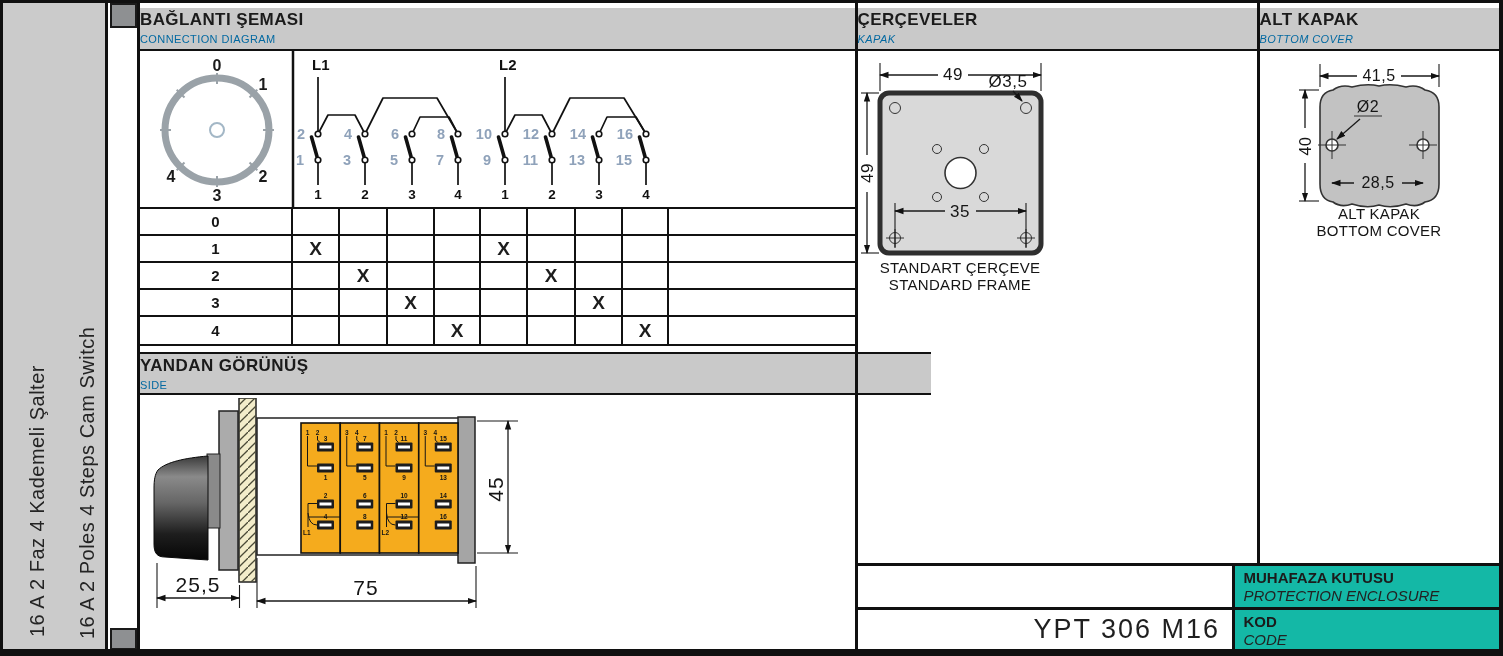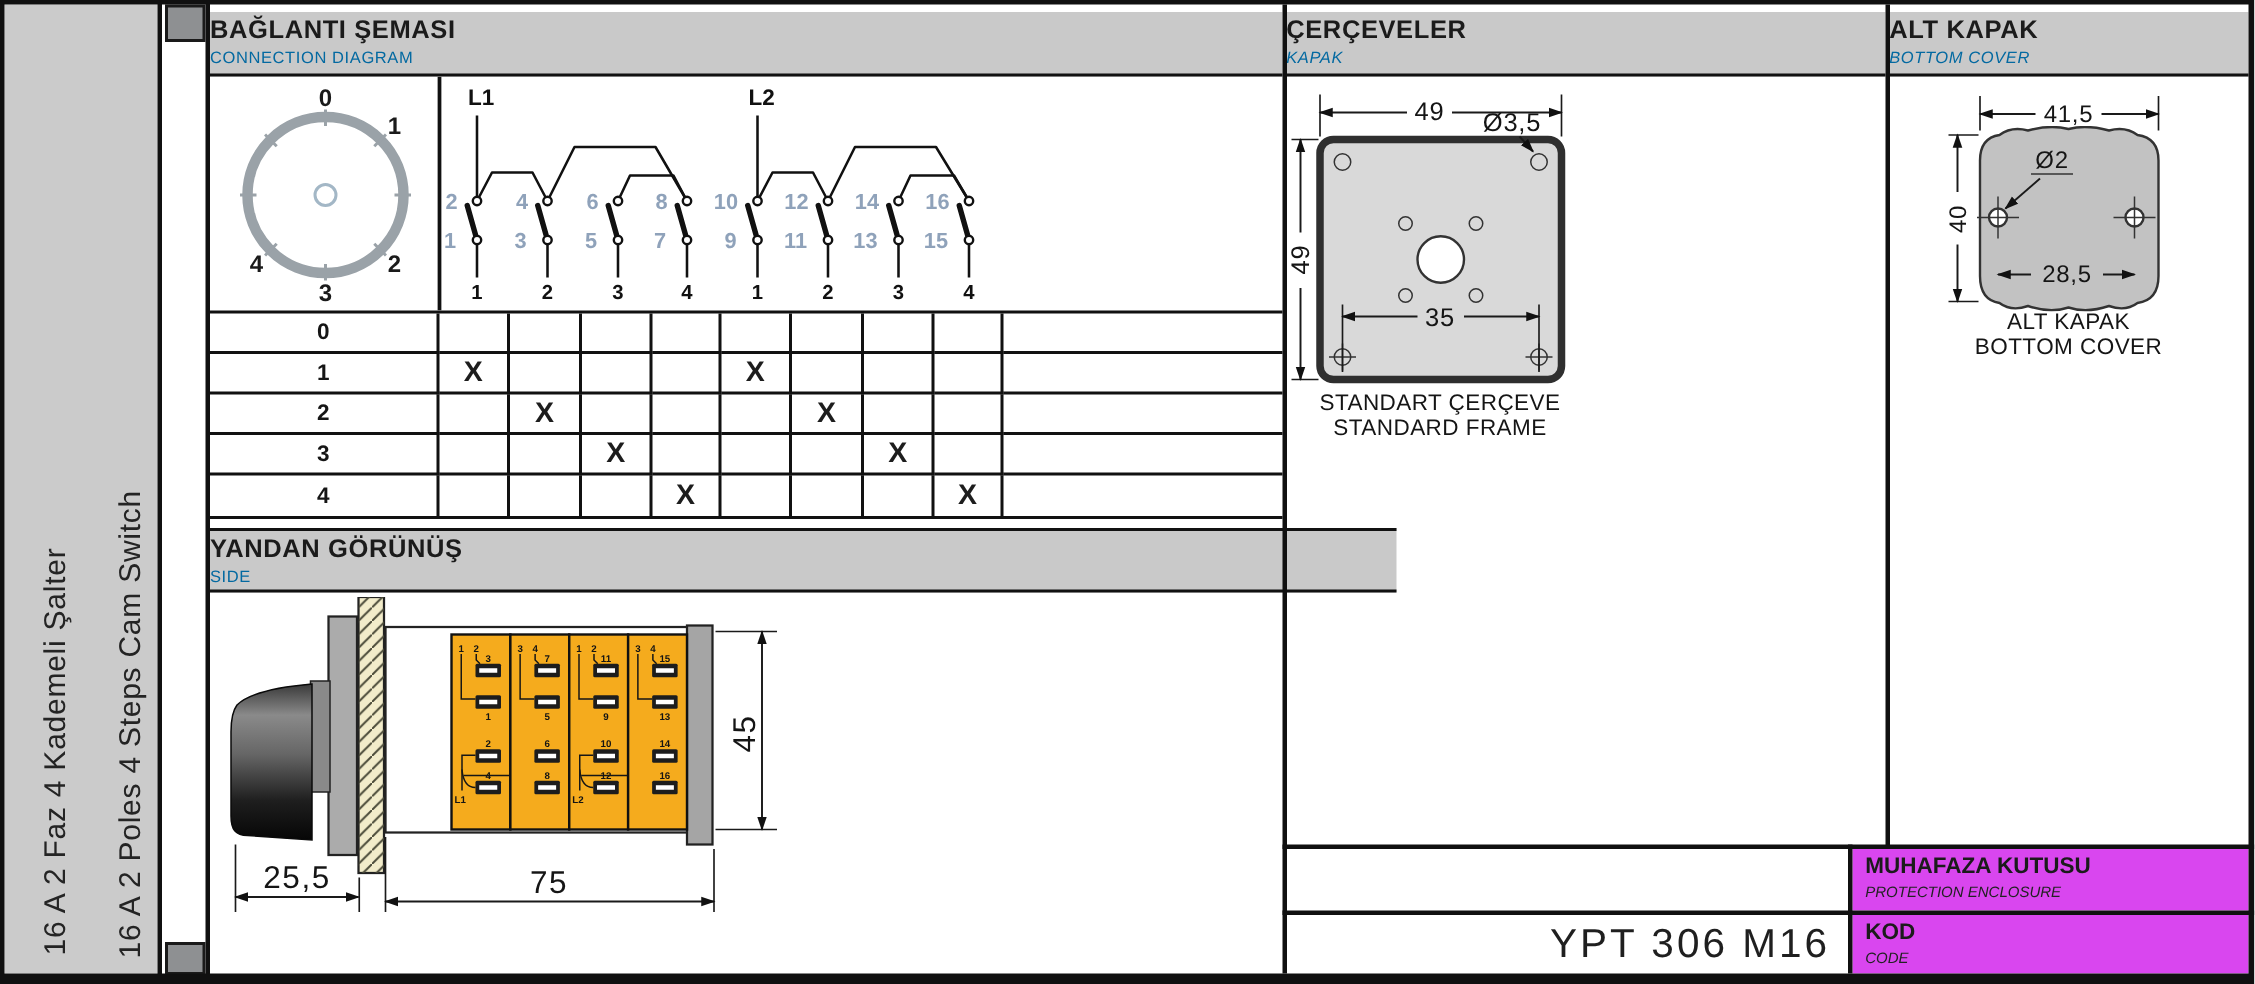--- a/index.html
+++ b/index.html
@@ -26,23 +26,23 @@
   .swtable{position:absolute;left:140px;top:207px;width:715px;height:139px;box-sizing:border-box;
            border-top:2.5px solid #111;border-bottom:2.5px solid #111;display:grid;
            grid-template-columns:153px 47px 48px 47px 46px 47px 48px 47px 46px auto;
            grid-template-rows:repeat(5,1fr);}
   .tcell{border-right:2.5px solid #111;border-bottom:2.5px solid #111;display:flex;align-items:center;justify-content:center;box-sizing:border-box;}
   .swtable .tcell:nth-last-child(-n+10){border-bottom:none;}
   .tfill{border-right:none !important;}
   .tlabel{font-size:15px;font-weight:bold;color:#151515;}
   .tmark{font-size:19px;font-weight:bold;color:#1d1d1d;}
   
-  .cell-gray{position:absolute;background:#d946ef;box-sizing:border-box;padding:3px 0 0 9px;z-index:4;}
+  .cell-gray{position:absolute;background:#14b8a6;box-sizing:border-box;padding:3px 0 0 9px;z-index:4;}
   .cell-gray .bt{font-size:15px;font-weight:bold;color:#1b1b1b;line-height:18px;}
-  .cell-gray .be{font-size:10px;font-style:italic;color:#222;line-height:17px;}
+  .cell-gray .be{font-size:15px;font-style:italic;color:#222;line-height:17px;}
   .ypt{position:absolute;display:flex;align-items:center;justify-content:flex-end;
        font-size:27px;color:#1f1f1f;letter-spacing:2px;padding-right:10px;box-sizing:border-box;}
   
   svg text{font-family:"Liberation Sans",sans-serif;fill:#151515;}
   .bline{stroke:#111;stroke-width:2.5;}
   .wire{stroke:#111;stroke-width:1.7;fill:none;stroke-linejoin:round;}
   .wire2{stroke:#161616;stroke-width:1;fill:none;}
   .num-blue{font-size:14.5px;font-weight:bold;fill:#8fa2ba;}
   .num-blk{font-size:13.5px;font-weight:bold;fill:#111;}
   .feed{font-size:15px;font-weight:bold;fill:#111;}

